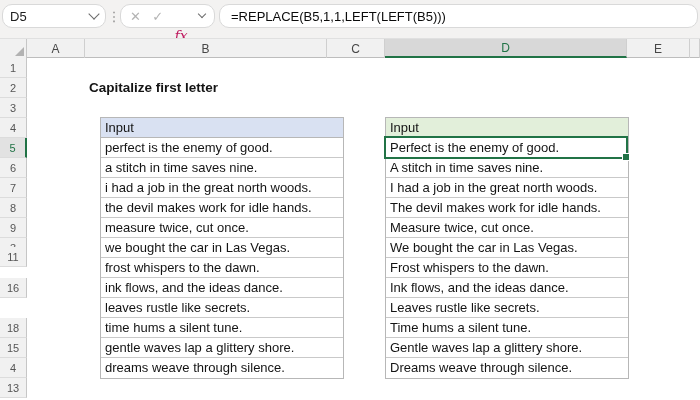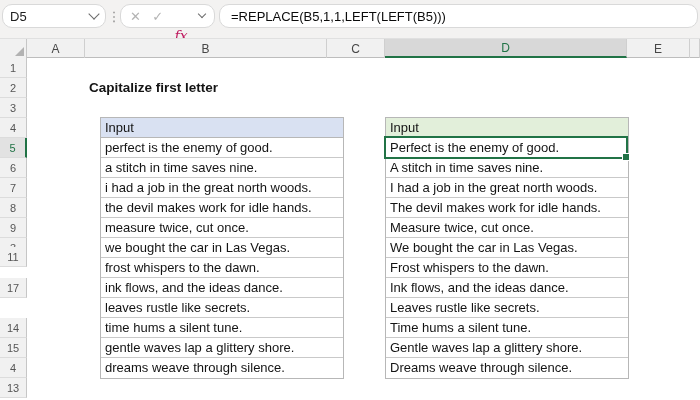--- a/index.html
+++ b/index.html
@@ -147,23 +147,23 @@
     <div class="rownum" style="top: 78px;">2</div>
     <div class="rownum" style="top: 98px;">3</div>
     <div class="rownum" style="top: 118px;">4</div>
     <div class="rownum sel" style="top: 138px;">5</div>
     <div class="rownum" style="top: 158px;">6</div>
     <div class="rownum" style="top: 178px;">7</div>
     <div class="rownum" style="top: 198px;">8</div>
     <div class="rownum" style="top: 218px;">9</div>
     <div class="rownum" style="top: 238px;">3</div>
     <div class="rownum" style="top: 247px;">11</div>
-    <div class="rownum" style="top: 278px;">17</div>
+    <div class="rownum" style="top: 278px;">16</div>
     <div class="rownum" style="top: 298px; margin-top: 32px;">13</div>
-    <div class="rownum" style="top: 318px;">14</div>
+    <div class="rownum" style="top: 318px;">18</div>
     <div class="rownum" style="top: 338px;">15</div>
     <div class="rownum" style="top: 358px;">4</div>
     <div class="rownum" style="top: 378px;">13</div>
   </div>
 
 <div class="title">Capitalize first letter</div>
 
 <div class="xltable tbl-input" id="tbl-input">
     <div class="xlrow hdr-input">Input</div>
     <div class="xlrow">perfect is the enemy of good.</div>

